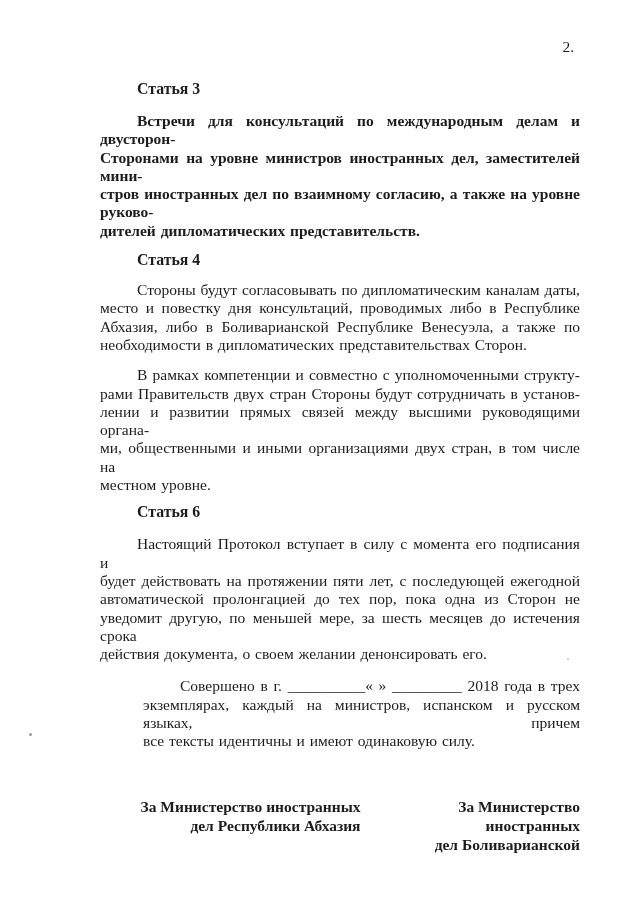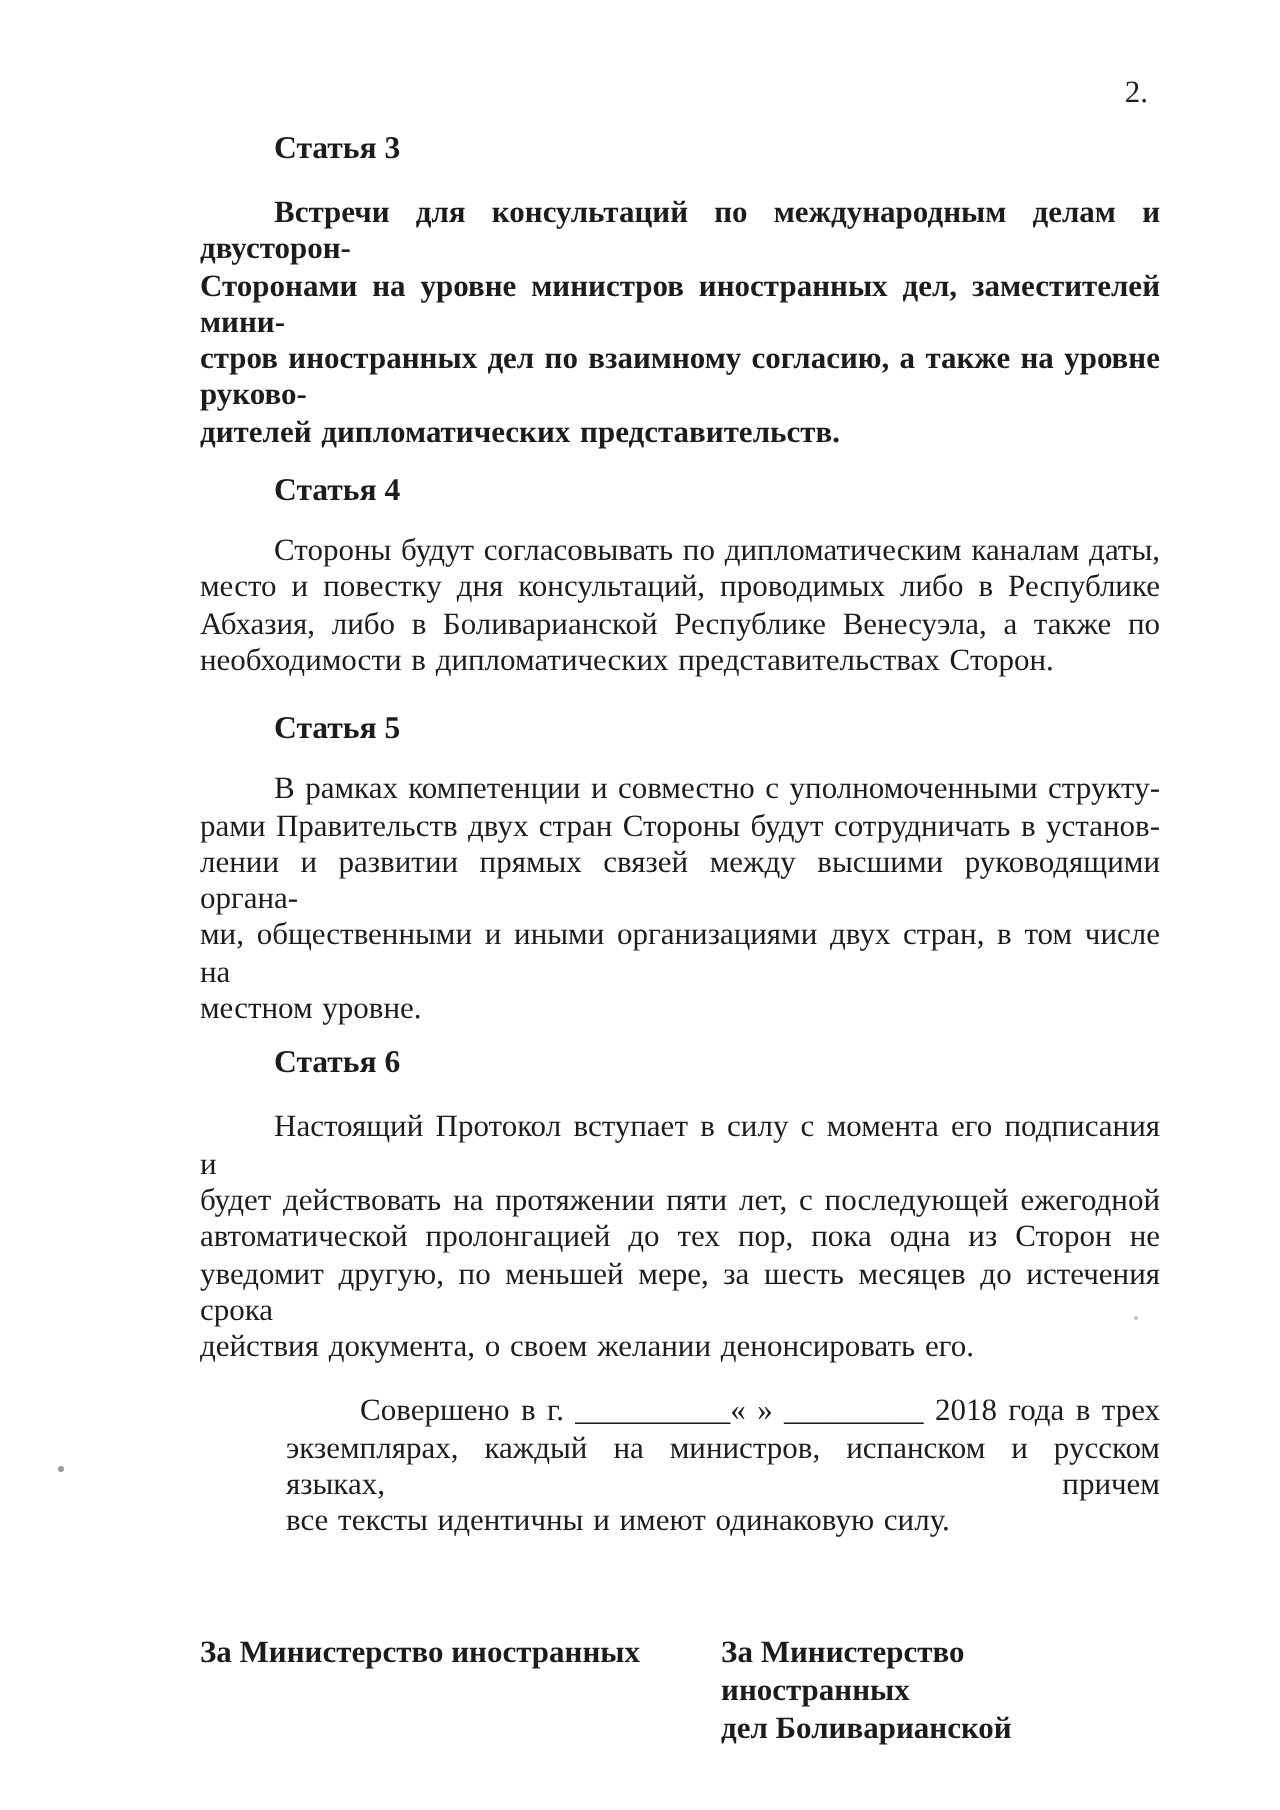--- a/index.html
+++ b/index.html
@@ -23,21 +23,21 @@
     font-size: 15.5px;
     line-height: 18px;
     padding-right: 6px;
   }
   .article-heading {
     font-weight: bold;
     font-size: 15.8px;
     line-height: 18px;
     margin-left: 37px;
   }
-  .h-st3 { margin-top: 10px; }
+  .h-st3 { margin-top: 24px; }
   .h-st4 { margin-top: 11px; }
   .h-st5 { margin-top: 16px; }
   .h-st6 { margin-top: 9px; }
   .para {
     font-size: 15.5px;
   }
   .p-st3 { margin-top: 14px; font-weight: bold; }
   .p-st4 { margin-top: 12px; }
   .p-st5 { margin-top: 12px; }
   .p-st6 { margin-top: 14px; }
@@ -58,21 +58,21 @@
     margin-top: 46px;
   }
   .sig-block {
     font-weight: bold;
     font-size: 15.5px;
   }
   .sig-left { width: 273px; }
   .sig-right { width: 230px; }
   .sig-block .line {
     line-height: 19px;
-    text-align: left;
+    text-align: right;
   }
   .artifact-dot {
     position: absolute;
     background: #9a9a9a;
     border-radius: 50%;
   }
   .dot-1 { left: 29px; top: 733px; width: 3px; height: 3px; }
   .dot-2 { left: 567px; top: 658px; width: 2px; height: 2px; background: #c2c2c2; }
 </style>
 </head>
@@ -91,21 +91,20 @@
     </div>
 
   <div class="article-heading h-st4">Статья 4</div>
   <div class="para p-st4">
       <div class="line first full">Стороны будут согласовывать по дипломатическим каналам даты,</div>
       <div class="line full">место и повестку дня консультаций, проводимых либо в Республике</div>
       <div class="line full">Абхазия, либо в Боливарианской Республике Венесуэла, а также по</div>
       <div class="line">необходимости в дипломатических представительствах Сторон.</div>
     </div>
 
-  <div class="article-heading h-st5">Статья 5</div>
   <div class="para p-st5">
       <div class="line first full">В рамках компетенции и совместно с уполномоченными структу-</div>
       <div class="line full">рами Правительств двух стран Стороны будут сотрудничать в установ-</div>
       <div class="line full">лении и развитии прямых связей между высшими руководящими органа-</div>
       <div class="line full">ми, общественными и иными организациями двух стран, в том числе на</div>
       <div class="line">местном уровне.</div>
     </div>
 
   <div class="article-heading h-st6">Статья 6</div>
   <div class="para p-st6">
@@ -118,20 +117,21 @@
 
   <div class="para p-closing">
       <div class="line first full">Совершено в г. __________« » _________ 2018 года в трех</div>
       <div class="line full">экземплярах, каждый на министров, испанском и русском языках, причем</div>
       <div class="line">все тексты идентичны и имеют одинаковую силу.</div>
     </div>
 
   <div class="signatures">
     <div class="sig-block sig-left">
         <div class="line first full">За Министерство иностранных</div>
+        <div class="line">дел Республики Абхазия</div>
       </div>
     <div class="sig-block sig-right">
         <div class="line first full">За Министерство иностранных</div>
         <div class="line full">дел Боливарианской</div>
       </div>
   </div>
 
   <div class="artifact-dot dot-1"></div>
   <div class="artifact-dot dot-2"></div>
 

